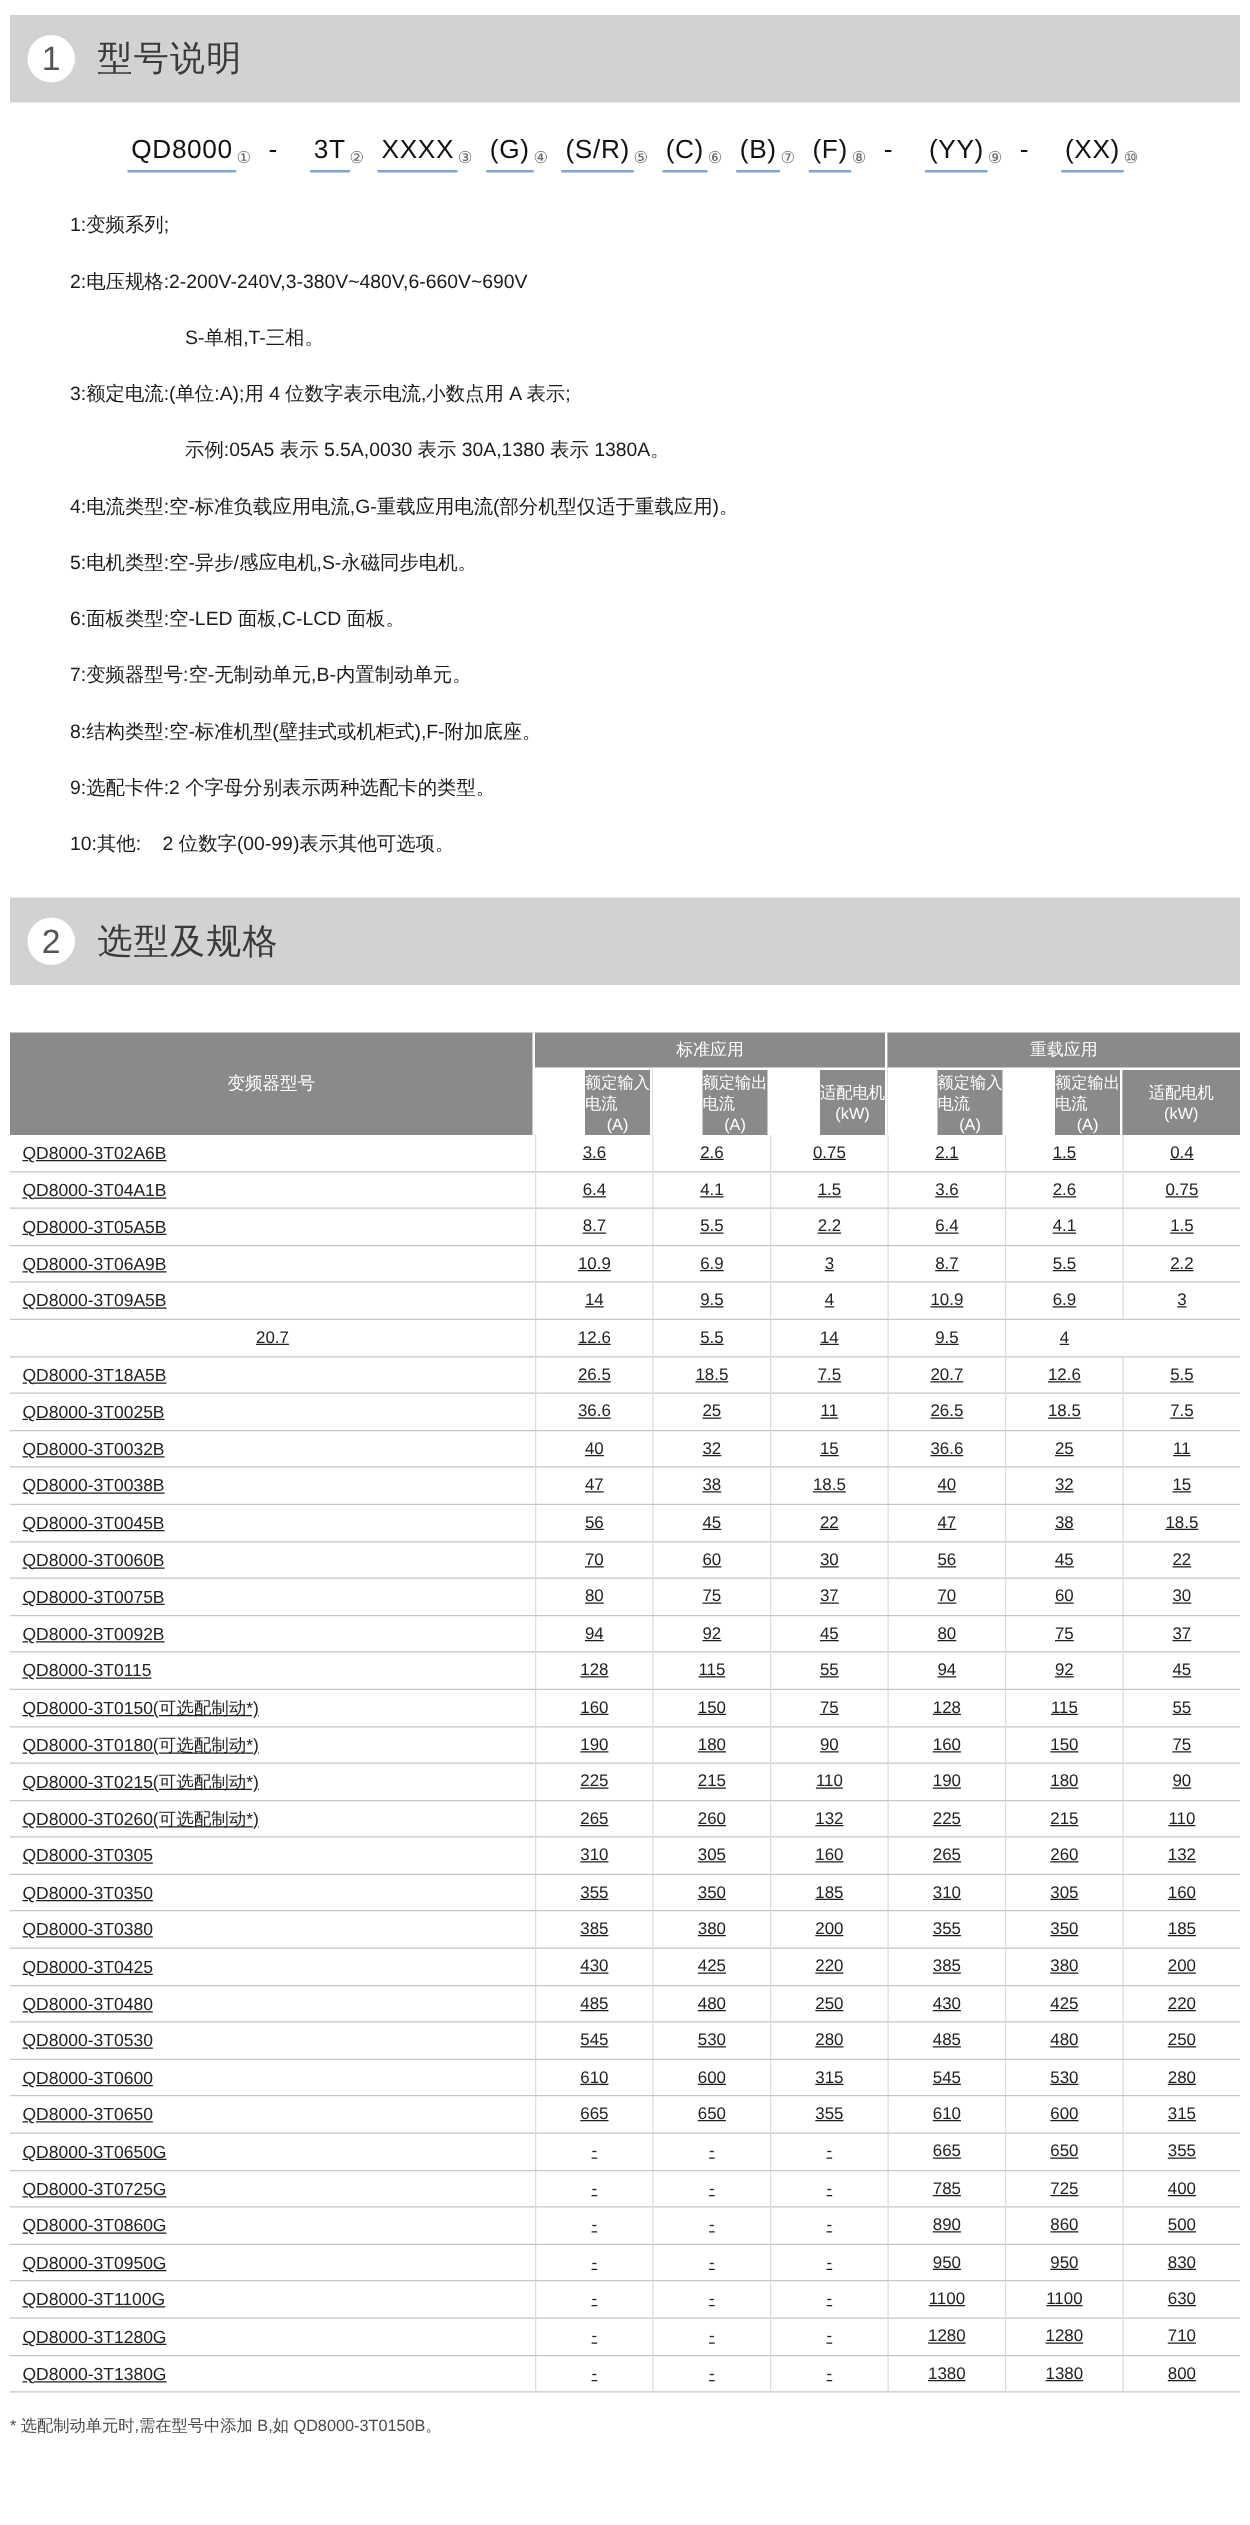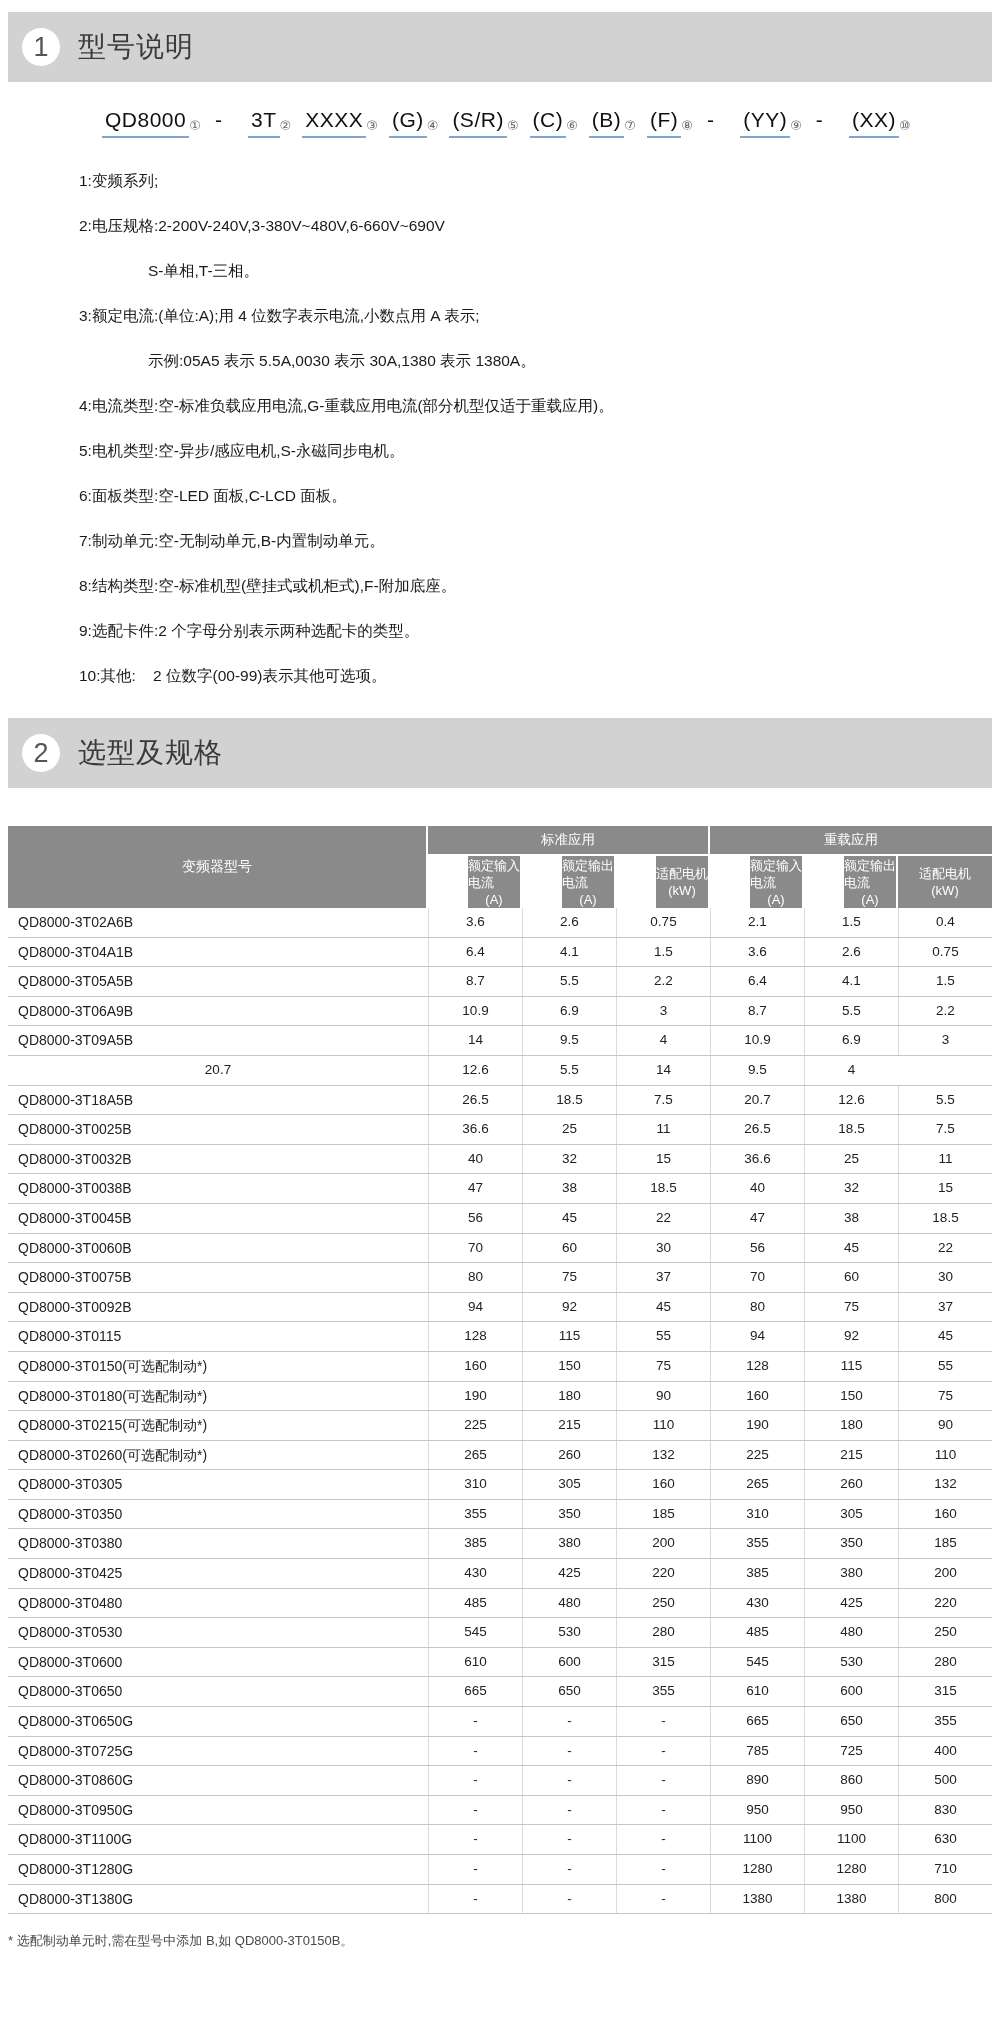--- a/index.html
+++ b/index.html
@@ -59,21 +59,21 @@
     line-height: 24px;
     white-space: nowrap;
   }
   .seg.underlined .seg-text { border-bottom: 2px solid var(--accent-underline, #7fa6cf); }
   .seg-num { font-size: 13px; color: #666666; margin-top: 5px; line-height: 14px; }
   .seg.dash .seg-num { visibility: hidden; }
 
   
   .notes { margin-top: 20px; }
   .note-line {
-    margin-left: 79px;
+    margin-left: 56px;
     font-size: 15.5px;
     line-height: 45px;
     height: 45px;
     white-space: pre-wrap;
     color: var(--note-text, #1a1a1a);
   }
   .note-line.indent { margin-left: 148px; }
 
   
   .spec-table { margin: 38px 8px 0 8px; }
@@ -95,20 +95,21 @@
   .th-group.g2 { grid-column: 5 / 8; }
   .th-sub { grid-row: 2; flex-direction: column; line-height: 17px; font-size: 13px; }
   .th-sub.sep { border-right: 2px solid #ffffff; margin-left: 40px; }
 
   .trow {
     display: grid;
     grid-template-columns: 420px repeat(6, 1fr);
     height: 29.6px;
     border-bottom: 1px solid var(--row-line, #c6c6c6);
     box-sizing: border-box;
+    text-decoration: underline;
   }
   .td {
     font-size: 13.5px;
     line-height: 28.6px;
     text-align: center;
     overflow: hidden;
     white-space: nowrap;
     box-sizing: border-box;
     color: #222222;
   }
@@ -192,21 +193,21 @@
 
   <div class="notes" id="notes">
       <div class="note-line">1:变频系列;</div>
       <div class="note-line">2:电压规格:2-200V-240V,3-380V~480V,6-660V~690V</div>
       <div class="note-line indent">S-单相,T-三相。</div>
       <div class="note-line">3:额定电流:(单位:A);用 4 位数字表示电流,小数点用 A 表示;</div>
       <div class="note-line indent">示例:05A5 表示 5.5A,0030 表示 30A,1380 表示 1380A。</div>
       <div class="note-line">4:电流类型:空-标准负载应用电流,G-重载应用电流(部分机型仅适于重载应用)。</div>
       <div class="note-line">5:电机类型:空-异步/感应电机,S-永磁同步电机。</div>
       <div class="note-line">6:面板类型:空-LED 面板,C-LCD 面板。</div>
-      <div class="note-line">7:制动单元:空-无制动单元,B-内置制动单元。</div>
+      <div class="note-line">7:变频器型号:空-无制动单元,B-内置制动单元。</div>
       <div class="note-line">8:结构类型:空-标准机型(壁挂式或机柜式),F-附加底座。</div>
       <div class="note-line">9:选配卡件:2 个字母分别表示两种选配卡的类型。</div>
       <div class="note-line">10:其他:    2 位数字(00-99)表示其他可选项。</div>
     </div>
 
   <header class="section-bar second">
     <div class="badge">
       <span>2</span>
     </div>
     <h1 class="bar-title">选型及规格</h1>

